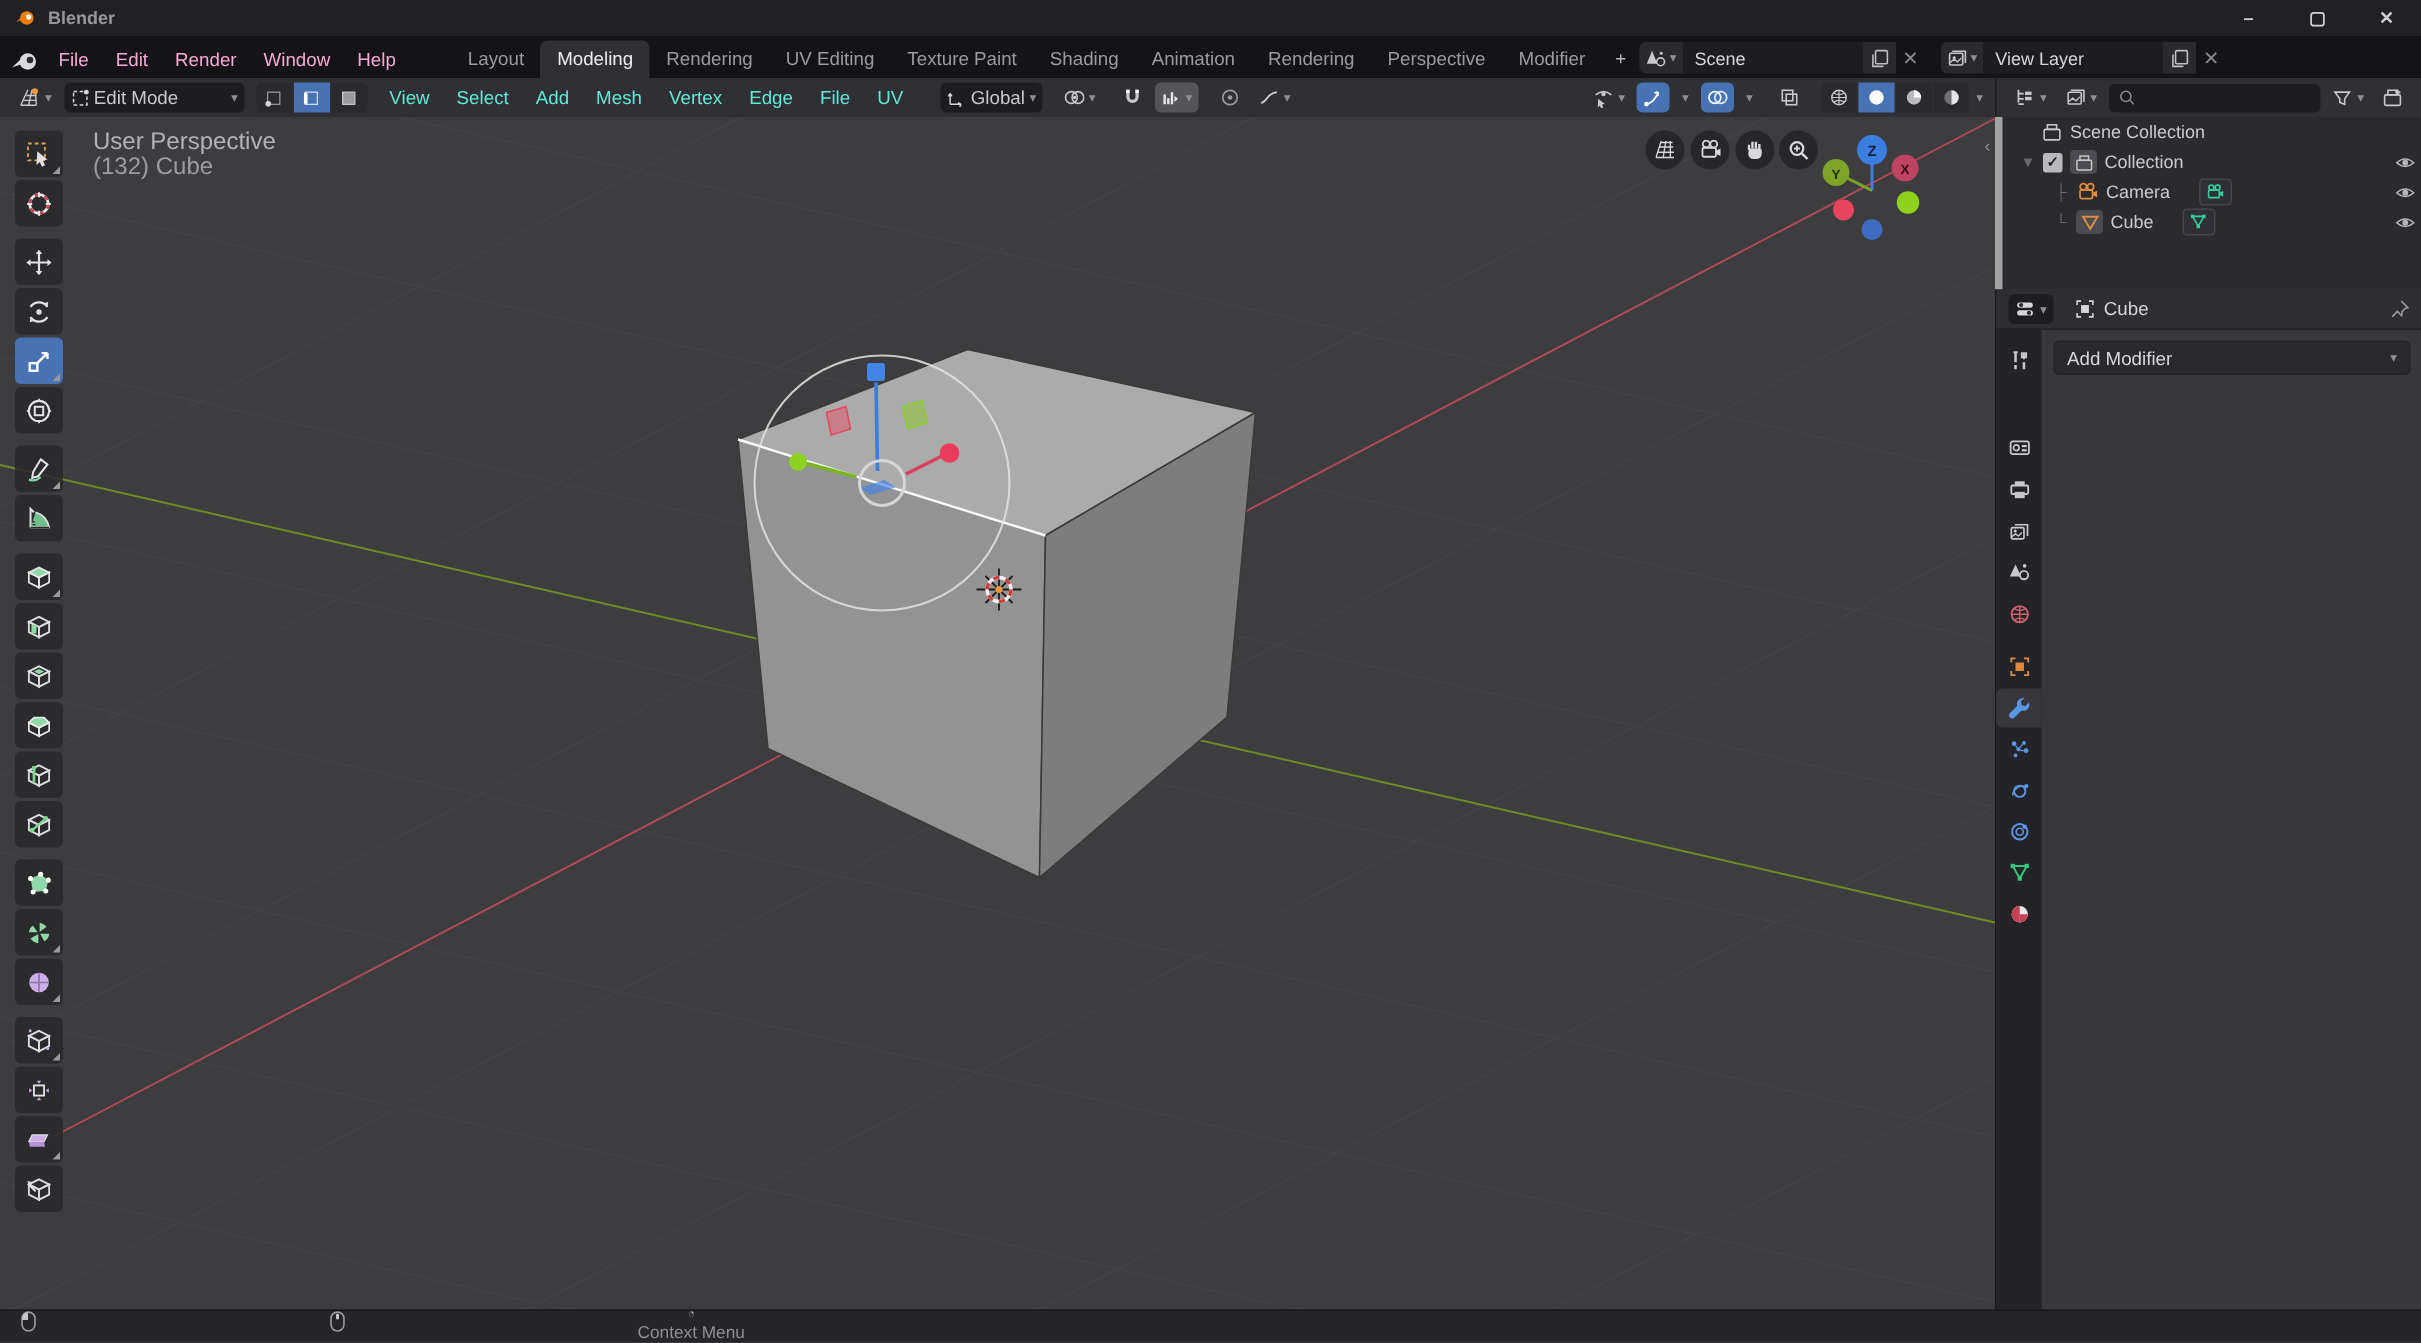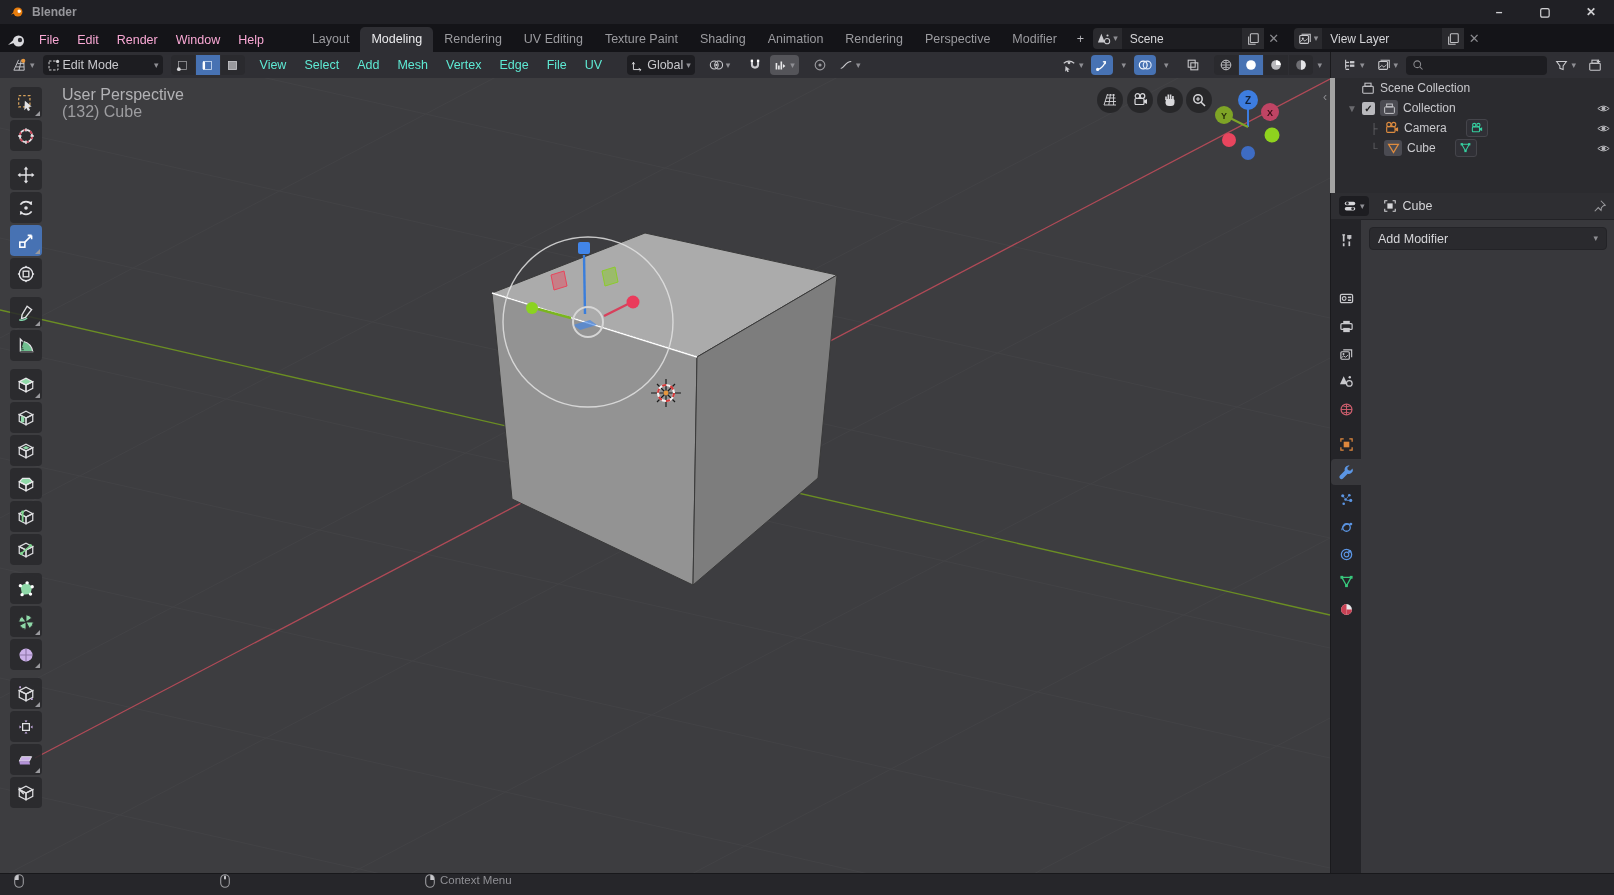--- a/index.html
+++ b/index.html
@@ -83,21 +83,21 @@
   .ptab{position:absolute;left:0;width:30px;height:26px;display:flex;align-items:center;justify-content:center;}
   .ptab.active{background:#38383c;border-radius:4px 0 0 4px;}
   .props-content{position:absolute;left:30px;right:0;top:26px;bottom:0;}
   .add-modifier{margin:8px 8px 0;height:21px;background:#2a2a2e;border:1px solid #232327;border-radius:4px;
                 display:flex;align-items:center;padding:0 8px;font-size:12.5px;color:#d6d6d9;}
   .add-modifier .chev{margin-left:auto;}
 
   
   .statusbar{position:absolute;left:0;right:0;bottom:0;height:21px;background:#26262a;border-top:1px solid #18181b;
              font-size:11.5px;color:#8f8f94;}
-  .sb-item{position:absolute;top:0;height:21px;display:flex;gap:5px;}
+  .sb-item{position:absolute;top:0;height:21px;display:flex;align-items:center;gap:5px;flex-direction:column;}
   .sb-stats{position:absolute;right:8px;top:0;height:21px;display:flex;align-items:center;color:#8f8f94;}
 </style>
 </head>
 <body>
 
 <svg width="0" height="0" style="position:absolute">
   <defs>
     <g id="ic-cube" fill="none" stroke="#dcdcdf" stroke-width="1.1">
       <polygon points="2,5 8,2 14,5 8,8"></polygon>
         <polygon points="2,5 8,8 8,14 2,11"></polygon>

